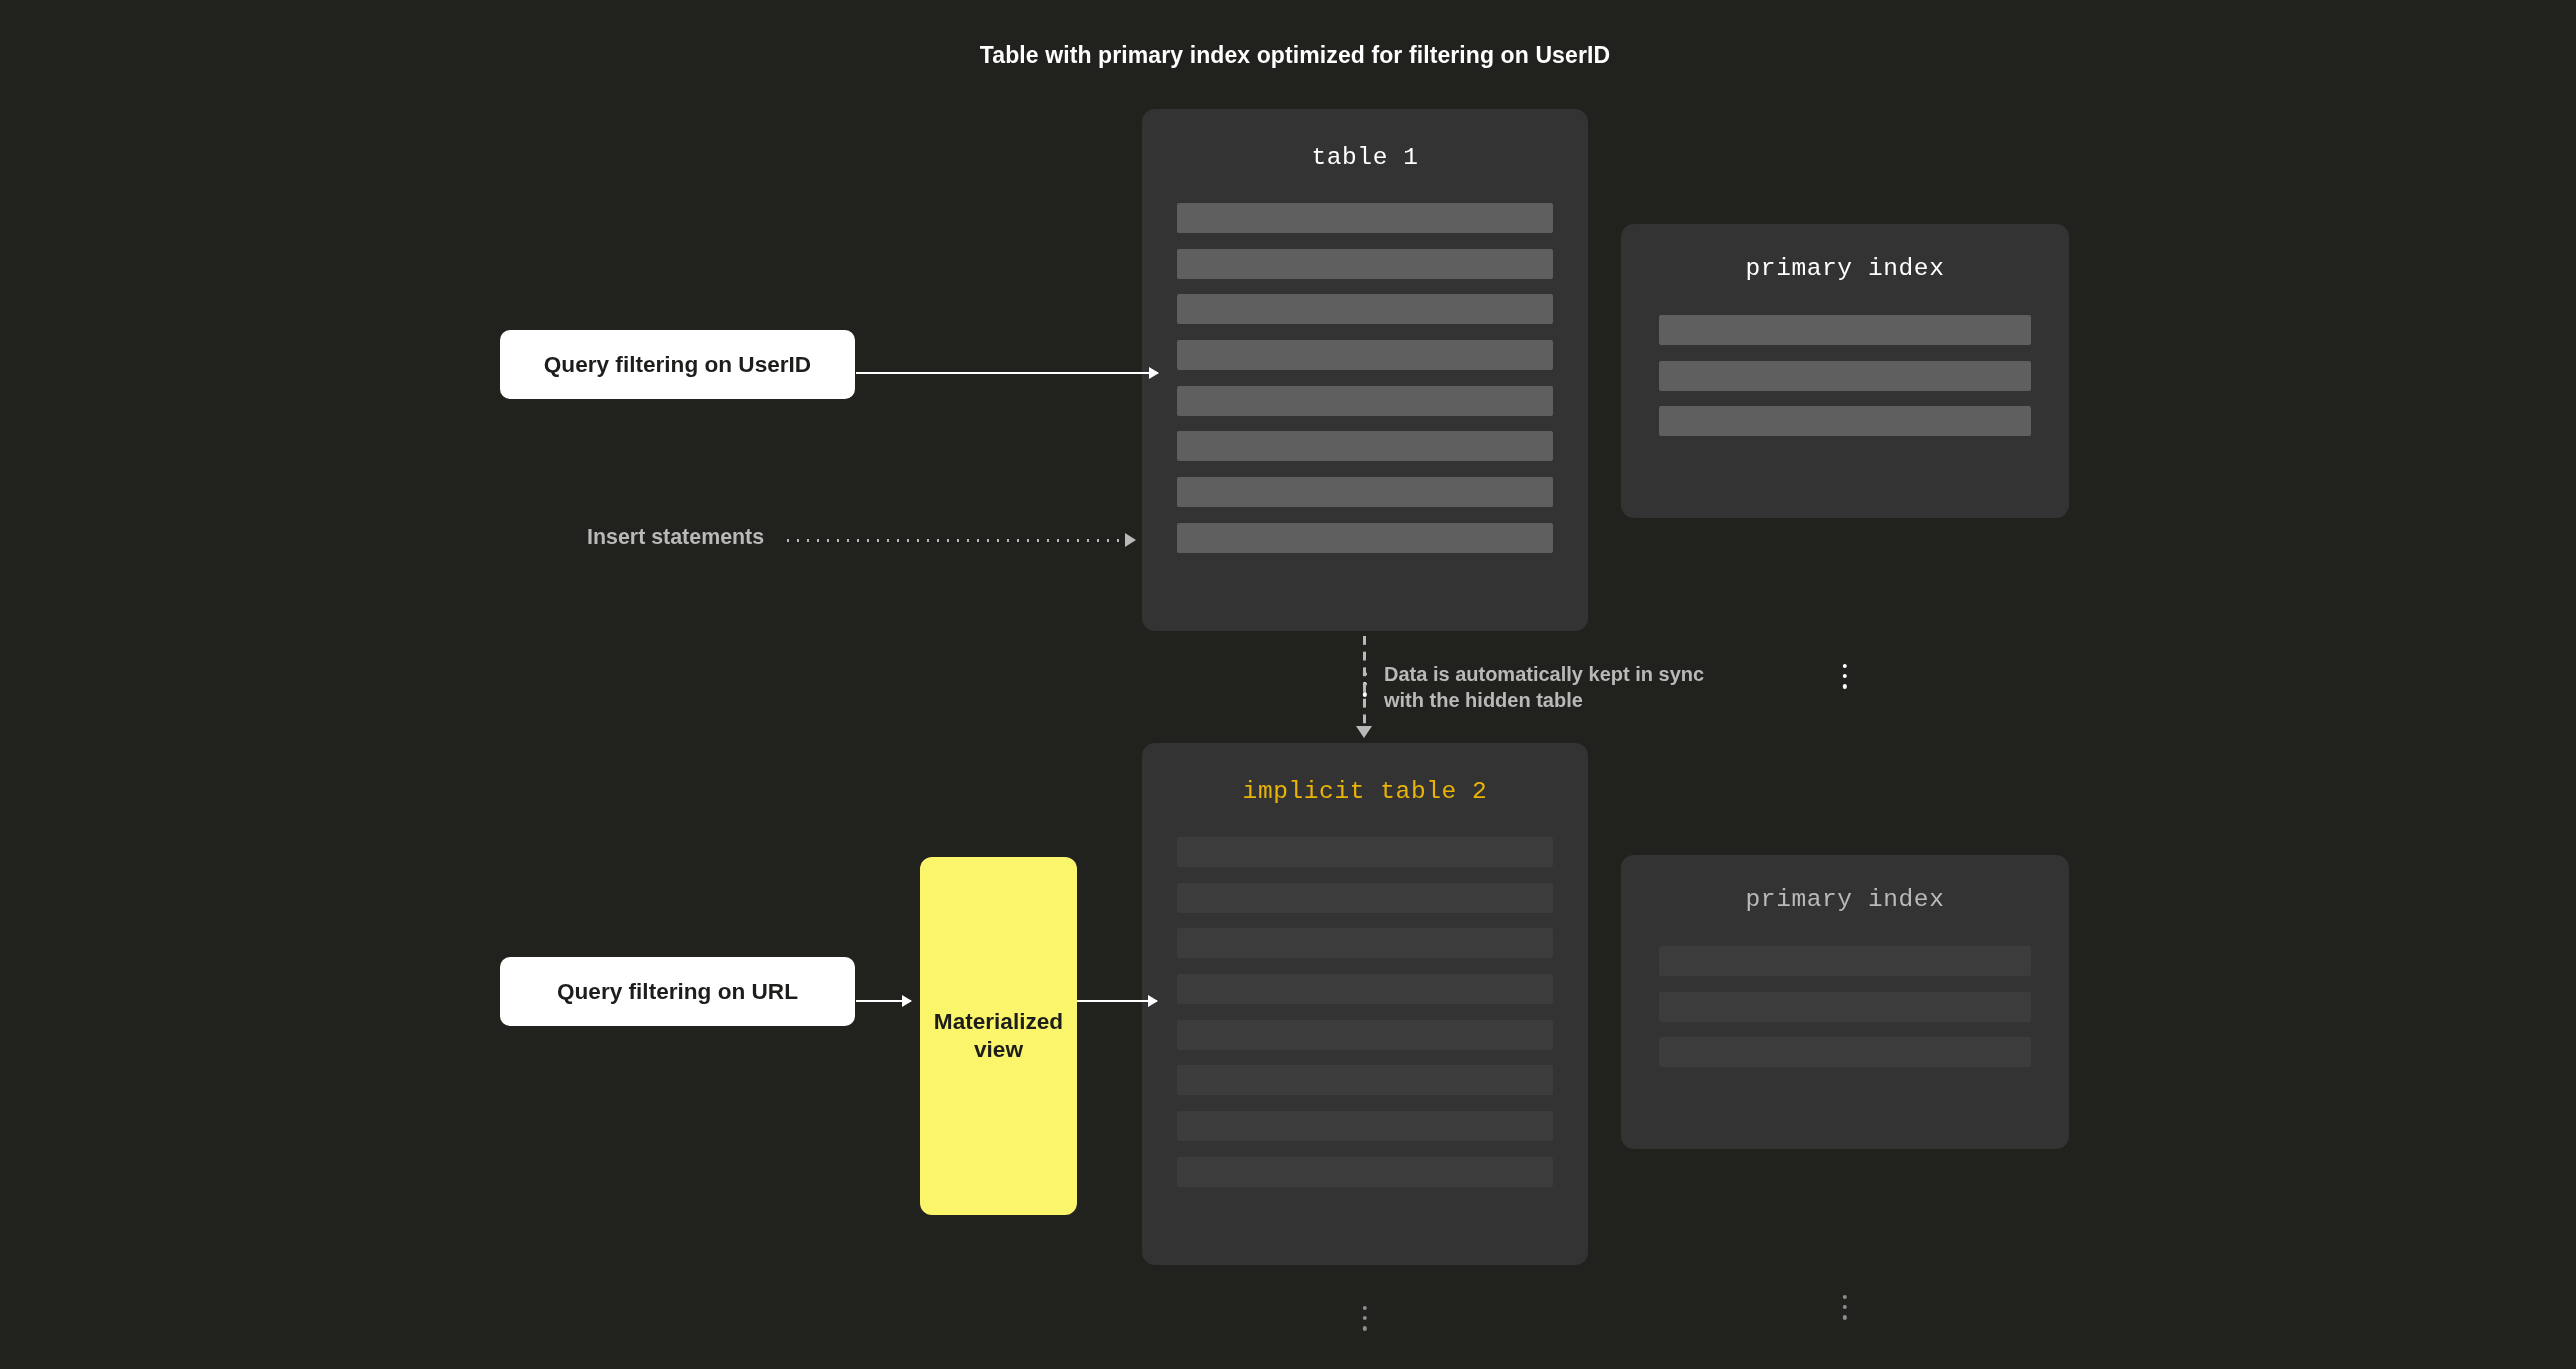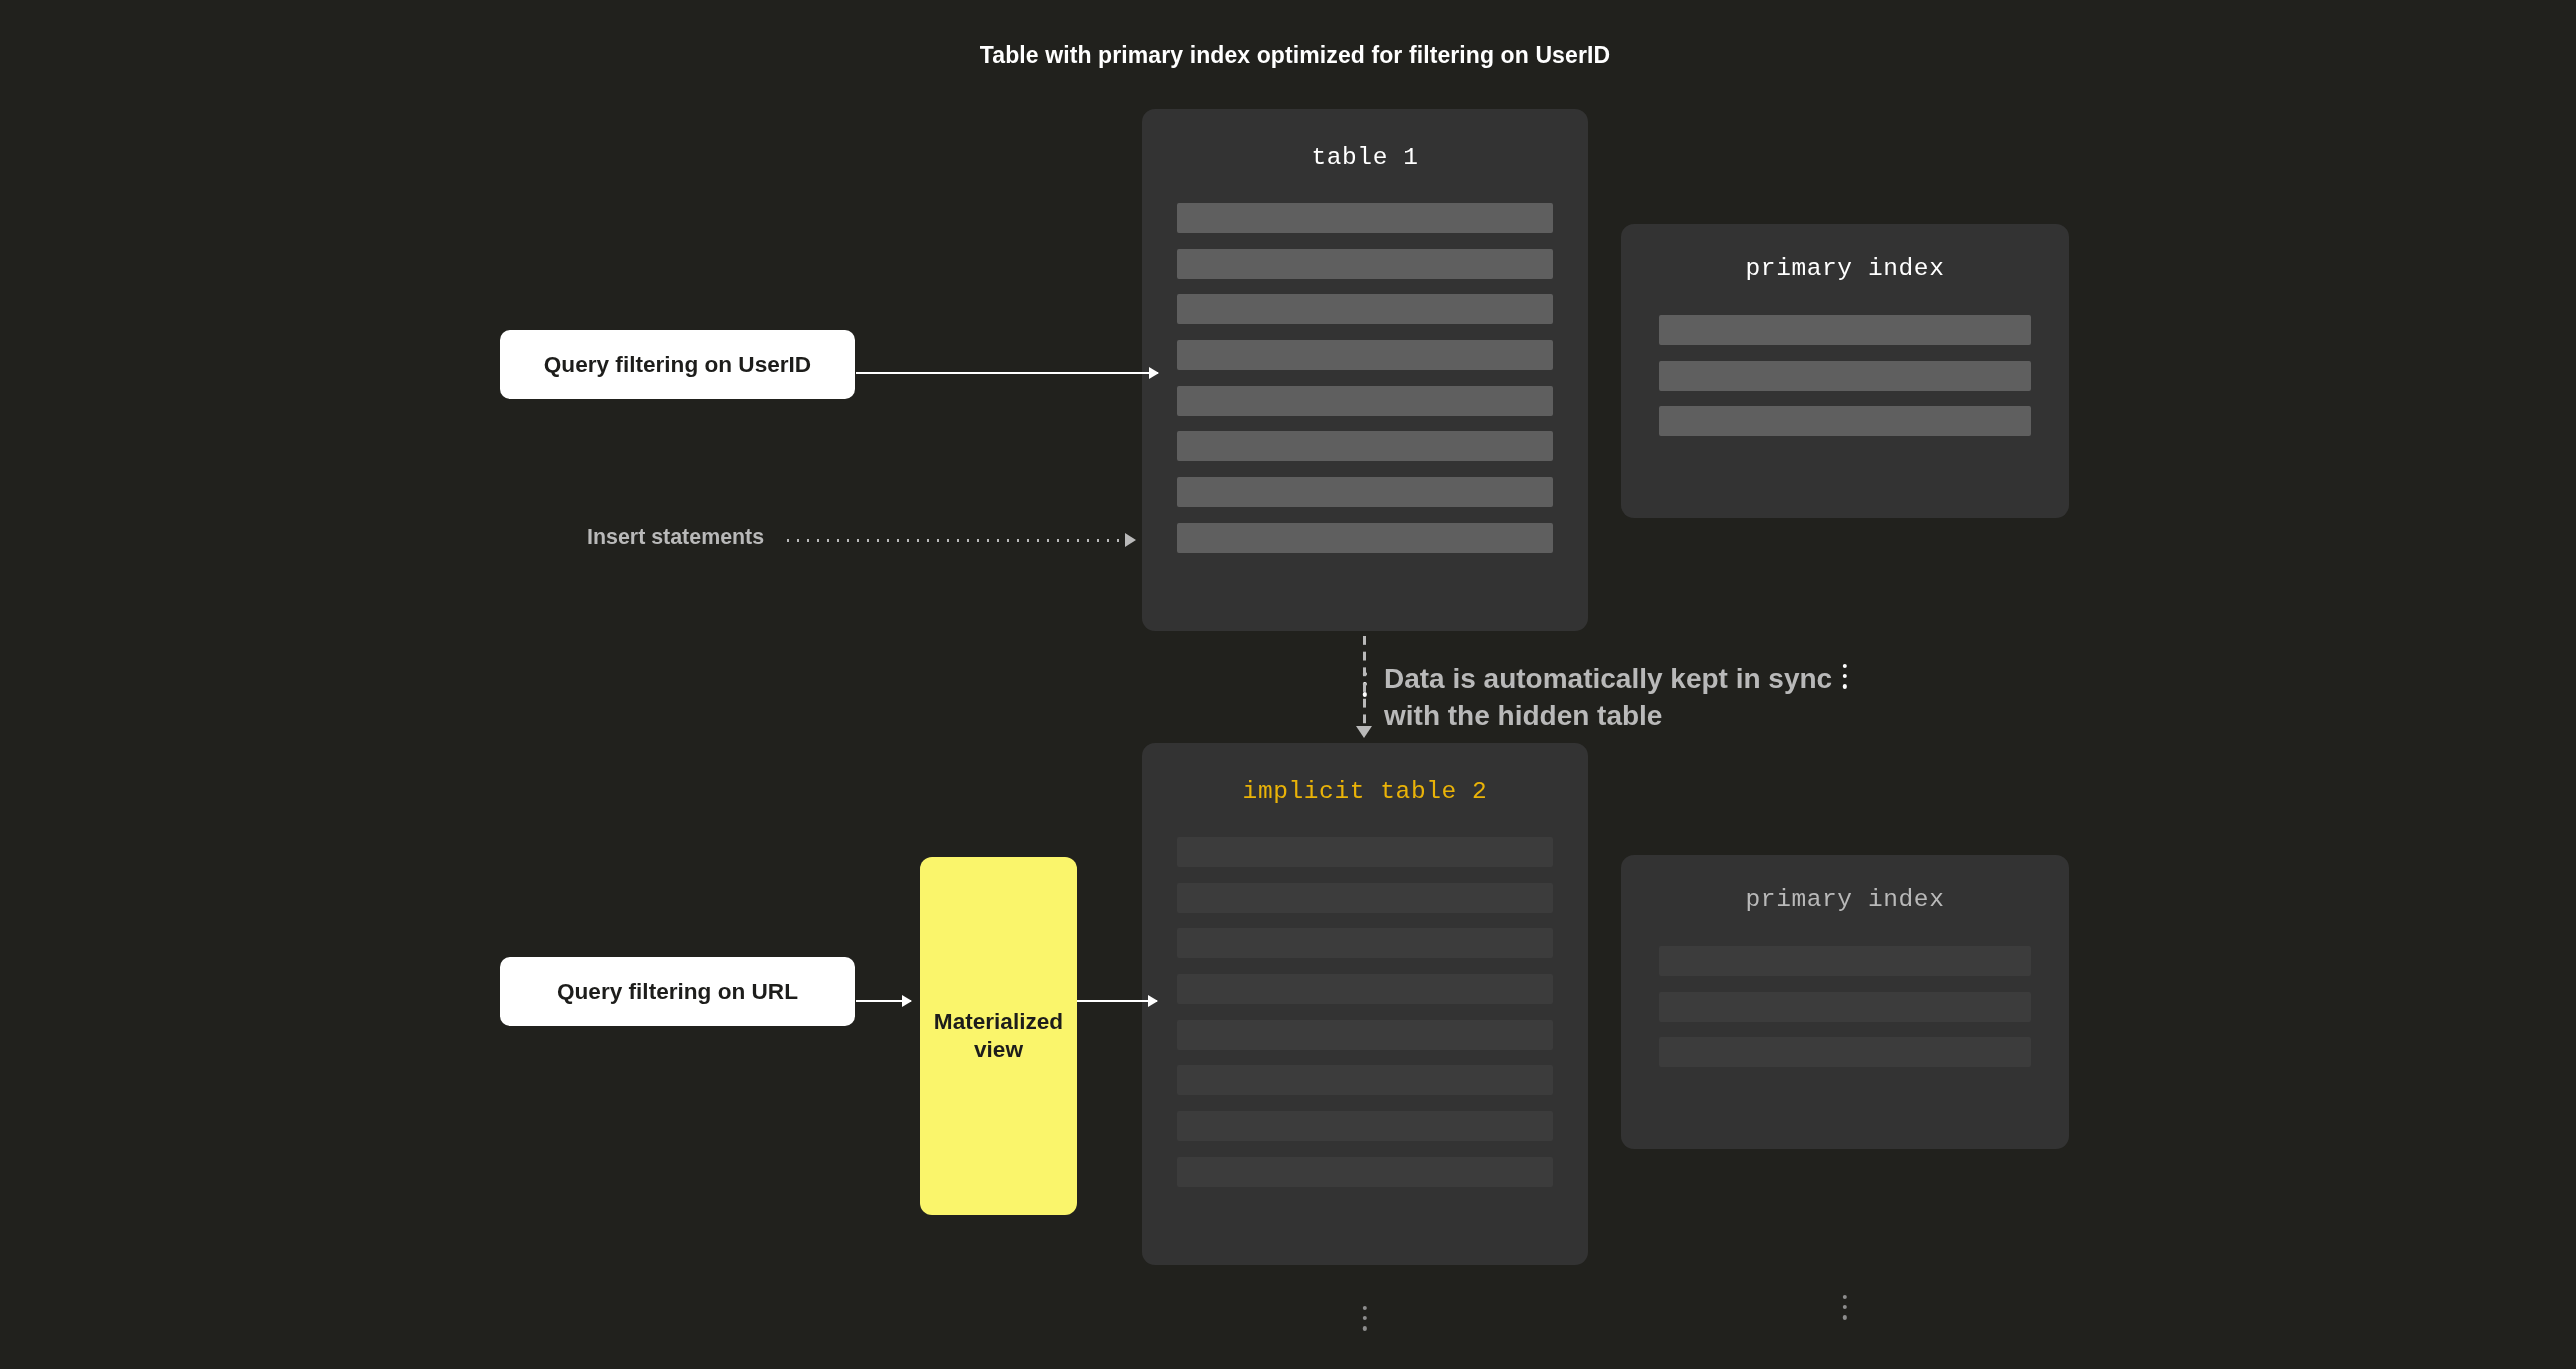--- a/index.html
+++ b/index.html
@@ -204,21 +204,21 @@
     border-right: 8.8px solid transparent;
   }
   .ar-sync { left: 1363px; top: 624px; height: 93px; }
 
   .sync-label {
     position: absolute;
     left: 1384px;
     top: 649px;
     color: #b9b9b9;
     font-weight: bold;
-    font-size: 28px;
+    font-size: 20px;
     line-height: 1.32;
     white-space: pre-line;
   }
 </style>
 </head>
 <body>
 
 <div class="stage">
 
   <div class="caption caption-top">Table with primary index optimized for filtering on UserID</div>

